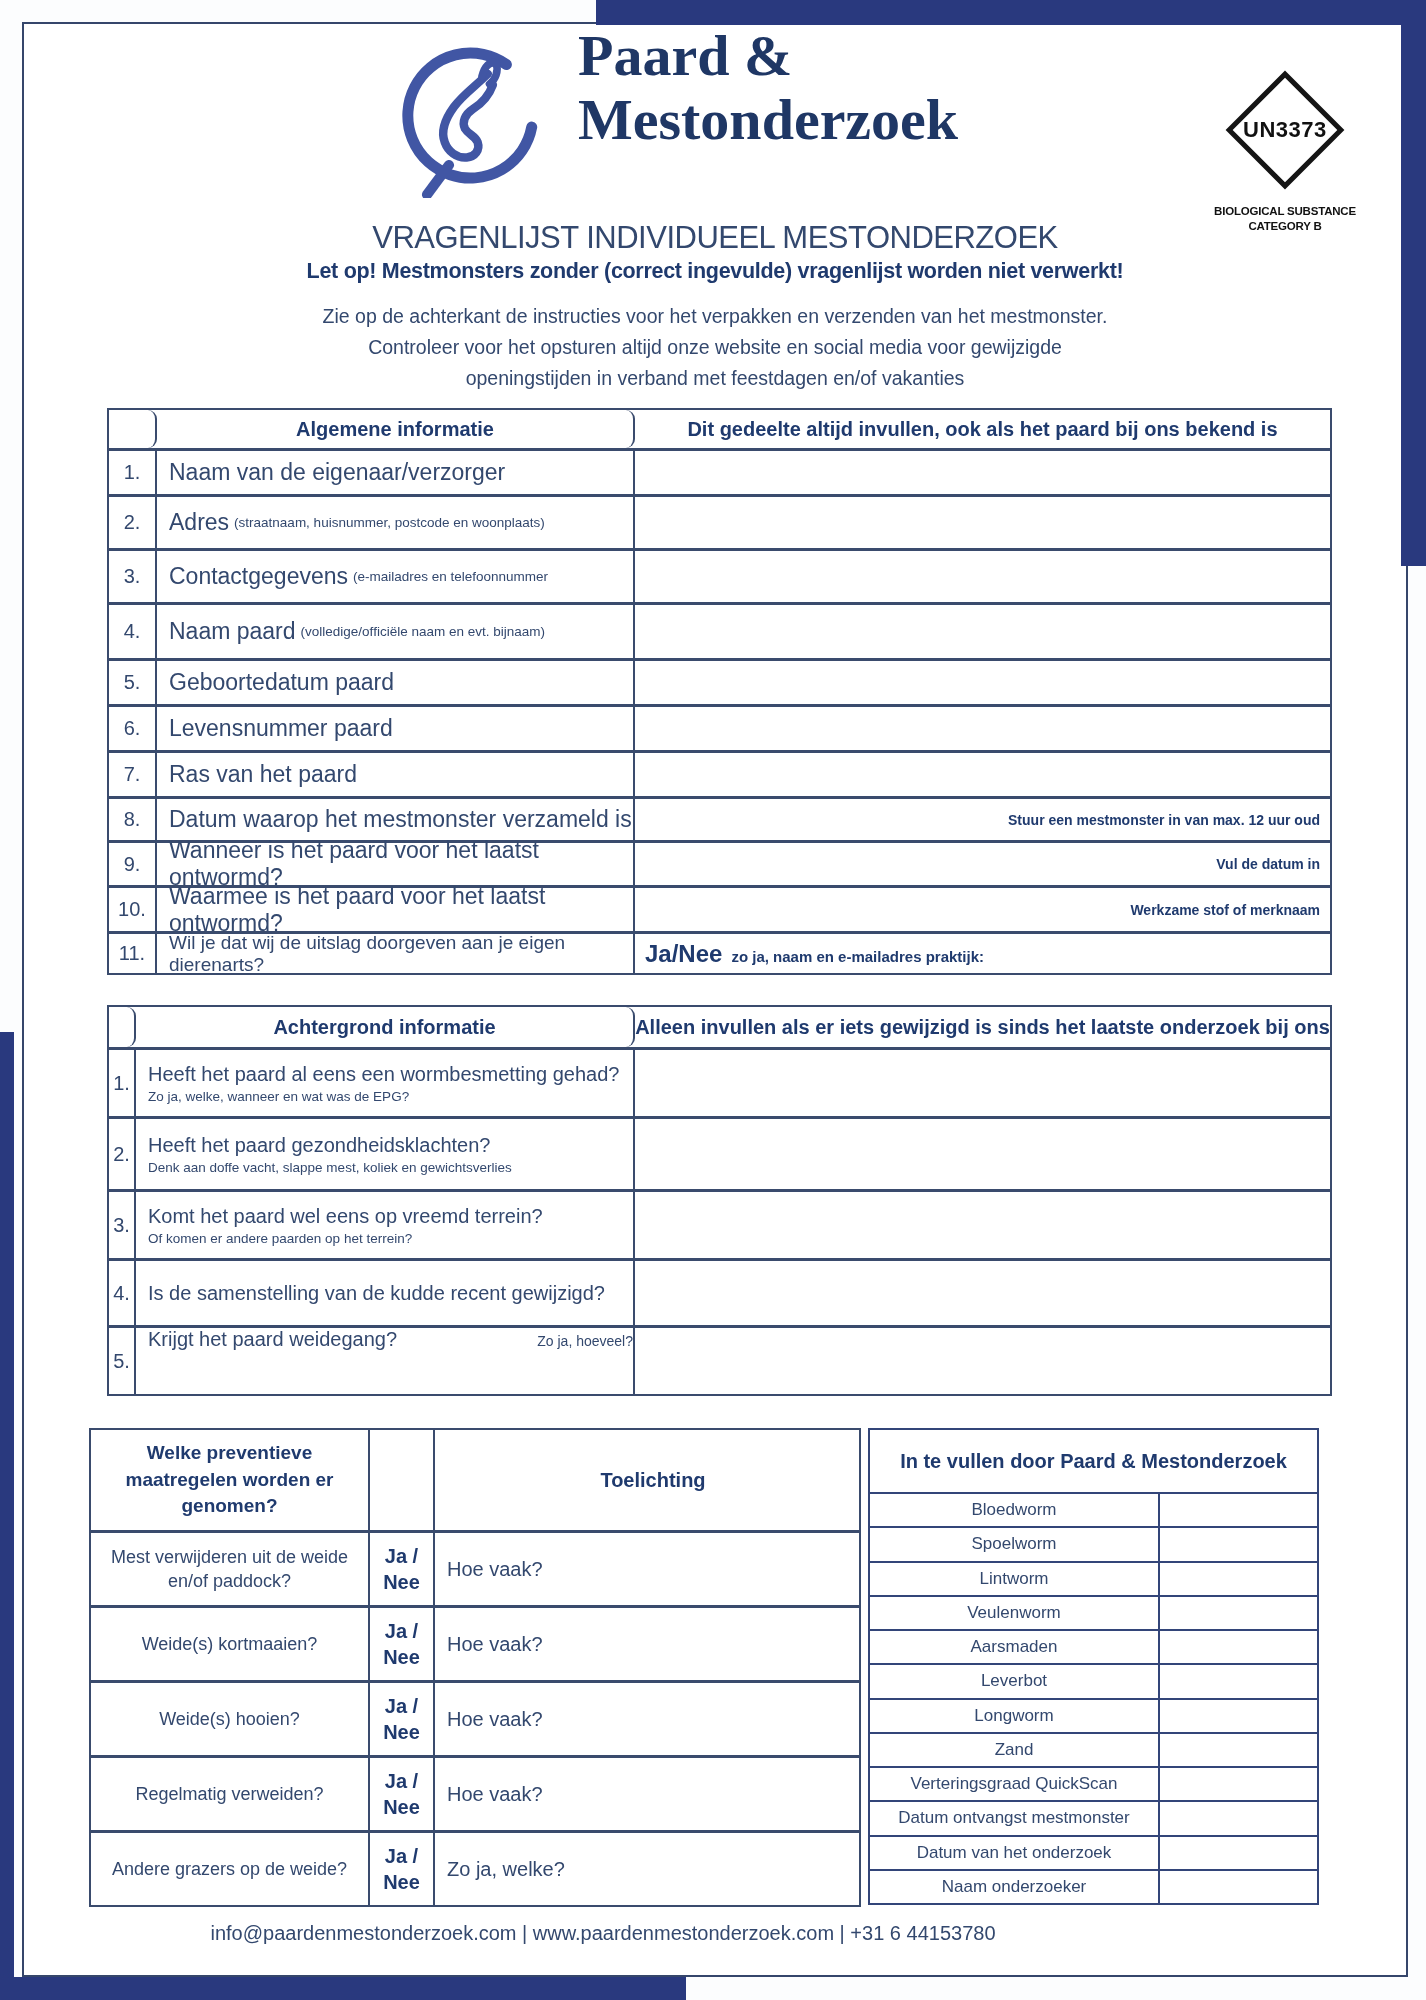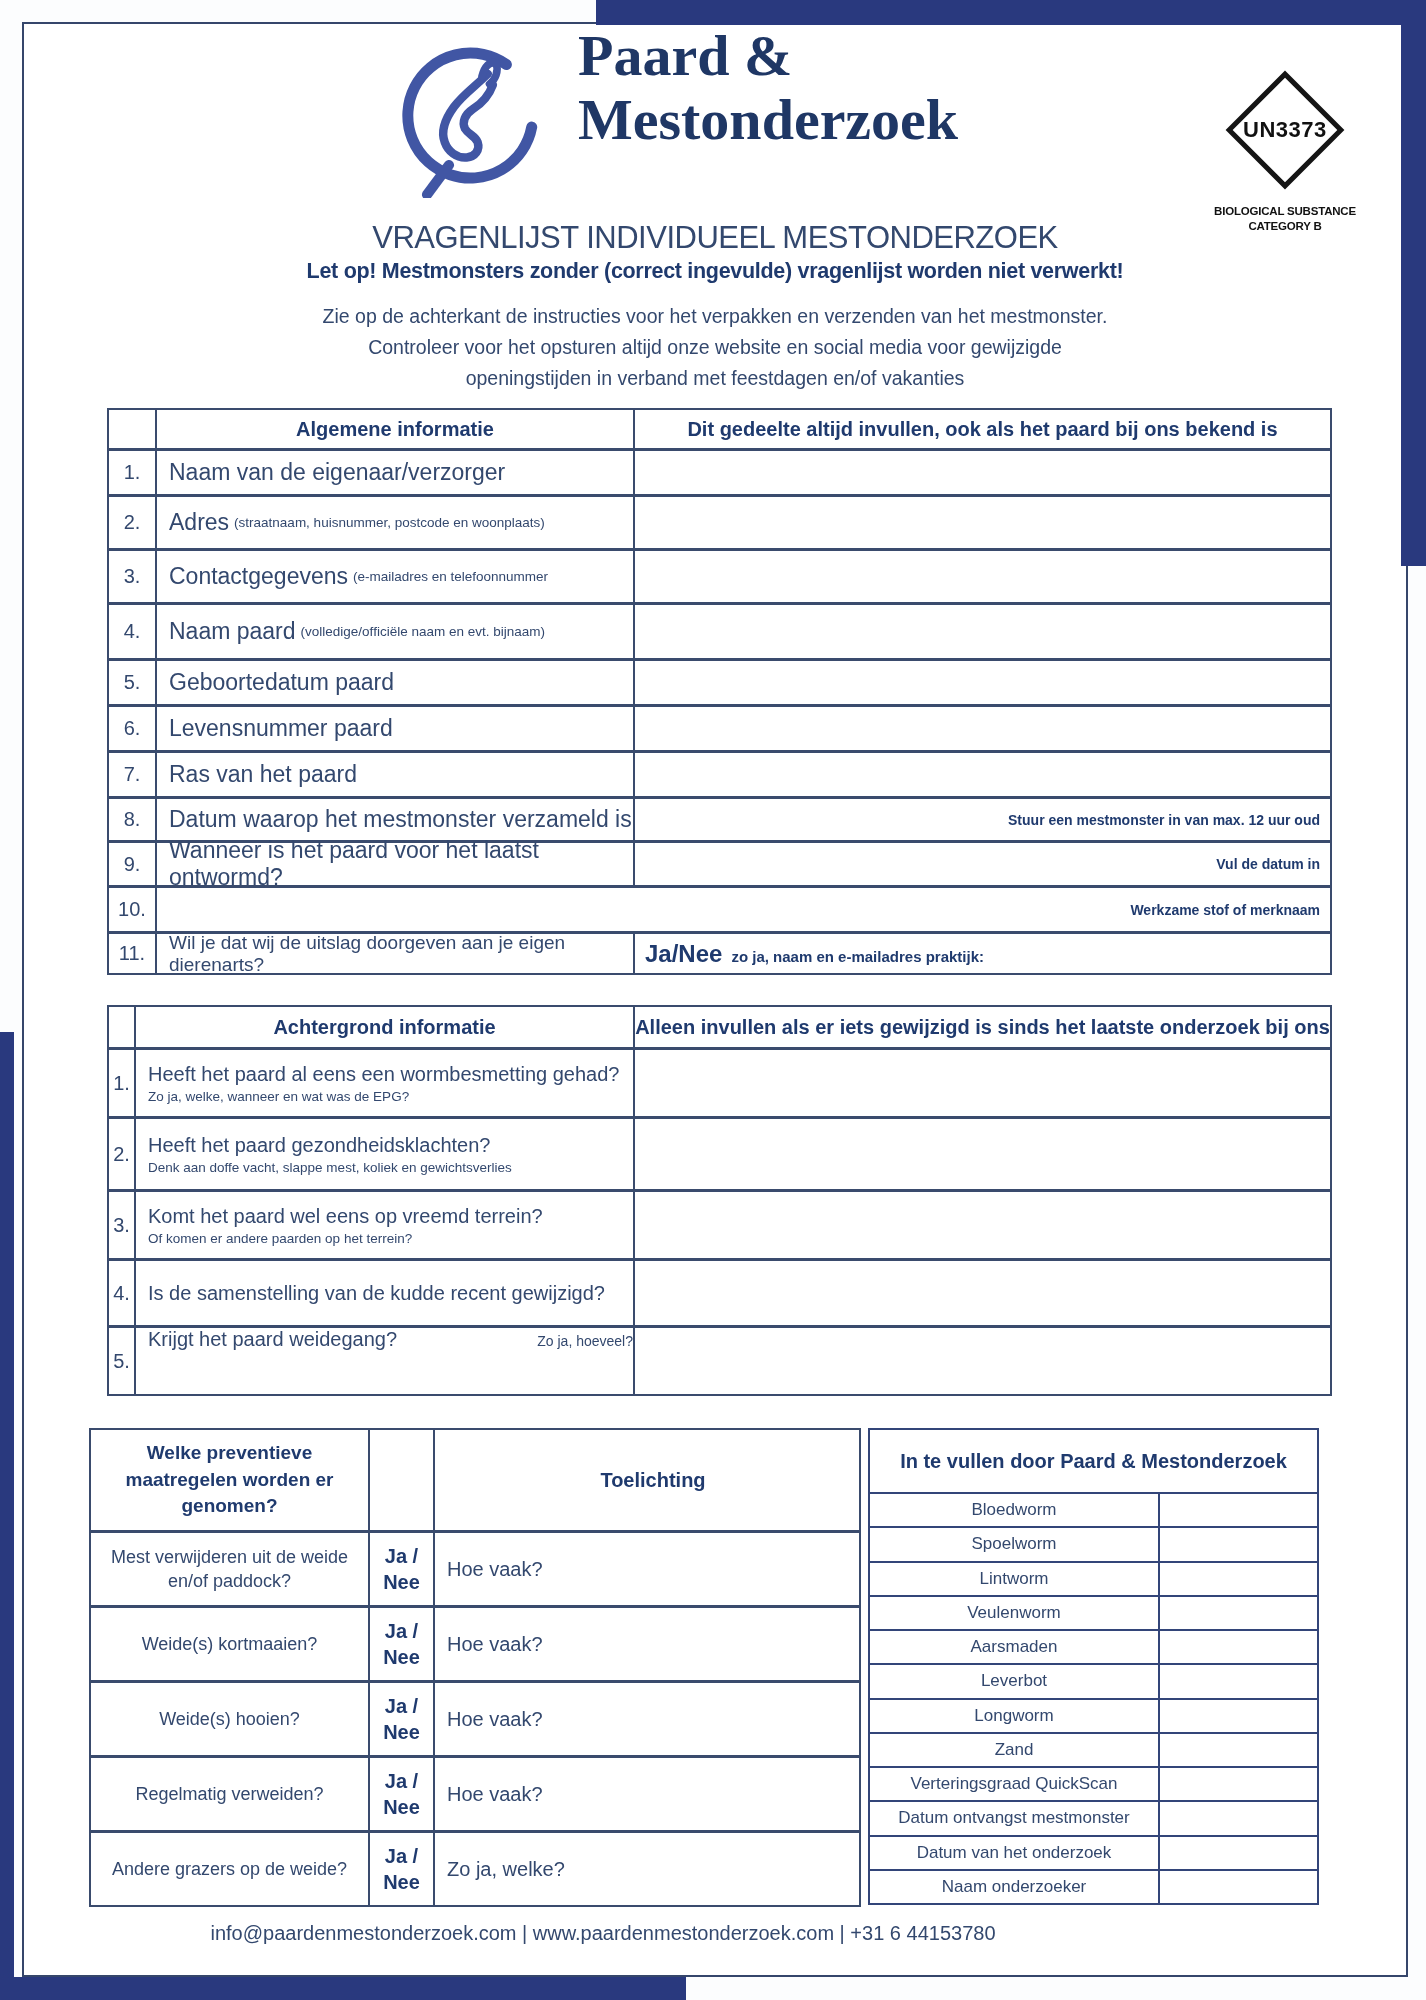--- a/index.html
+++ b/index.html
@@ -37,21 +37,21 @@
 
   
   .t1{left:107px;top:408px;width:1225px;}
   .t2{left:107px;top:1005px;width:1225px;}
   .c-num{width:48px;justify-content:center;font-size:20px;}
   .t2 .c-num{width:27px;}
   .c-label{width:478px;padding-left:12px;}
   .t2 .c-label{width:499px;flex-direction:column;align-items:flex-start;justify-content:center;}
   .c-value{flex:1;justify-content:flex-end;padding-right:10px;}
   .headrow{font-weight:bold;font-size:20px;color:var(--ink_bold,#1f3a6e);}
-  .headrow .cell{justify-content:center;padding:0;}
+  .headrow .cell{justify-content:center;padding:0;border-radius:9px;}
   .main{font-size:23px;}
   .sub{font-size:13.5px;margin-left:5px;}
   .q-main{font-size:20px;}
   .q-sub{font-size:13.5px;margin-top:3px;}
   .q-subi{font-size:14px;margin-left:5px;}
   .note{font-weight:bold;font-size:14px;color:var(--ink_bold,#1f3a6e);text-align:right;}
   .jn-cell{justify-content:flex-start;padding-left:10px;gap:9px;}
   .janee{font-size:24px;font-weight:bold;color:var(--ink_bold,#1f3a6e);}
   .janee-rest{font-size:15px;font-weight:bold;margin-top:5px;color:var(--ink_bold,#1f3a6e);}
   .small-label{font-size:19px;}
@@ -198,20 +198,23 @@
       <div class="cell c-num vline">9.</div>
       <div class="cell c-label vline">
           <span class="main">Wanneer is het paard voor het laatst ontwormd?</span>
         </div>
       <div class="cell c-value">
           <span class="note">Vul de datum in</span>
         </div>
     </div>
     <div class="row h46">
       <div class="cell c-num vline">10.</div>
+      <div class="cell c-label vline">
+          <span class="main">Waarmee is het paard voor het laatst ontwormd?</span>
+        </div>
       <div class="cell c-value">
           <span class="note">Werkzame stof of merknaam</span>
         </div>
     </div>
     <div class="row h42">
       <div class="cell c-num vline">11.</div>
       <div class="cell c-label vline">
           <span class="main small-label">Wil je dat wij de uitslag doorgeven aan je eigen dierenarts?</span>
         </div>
       <div class="cell c-value jn-cell">

